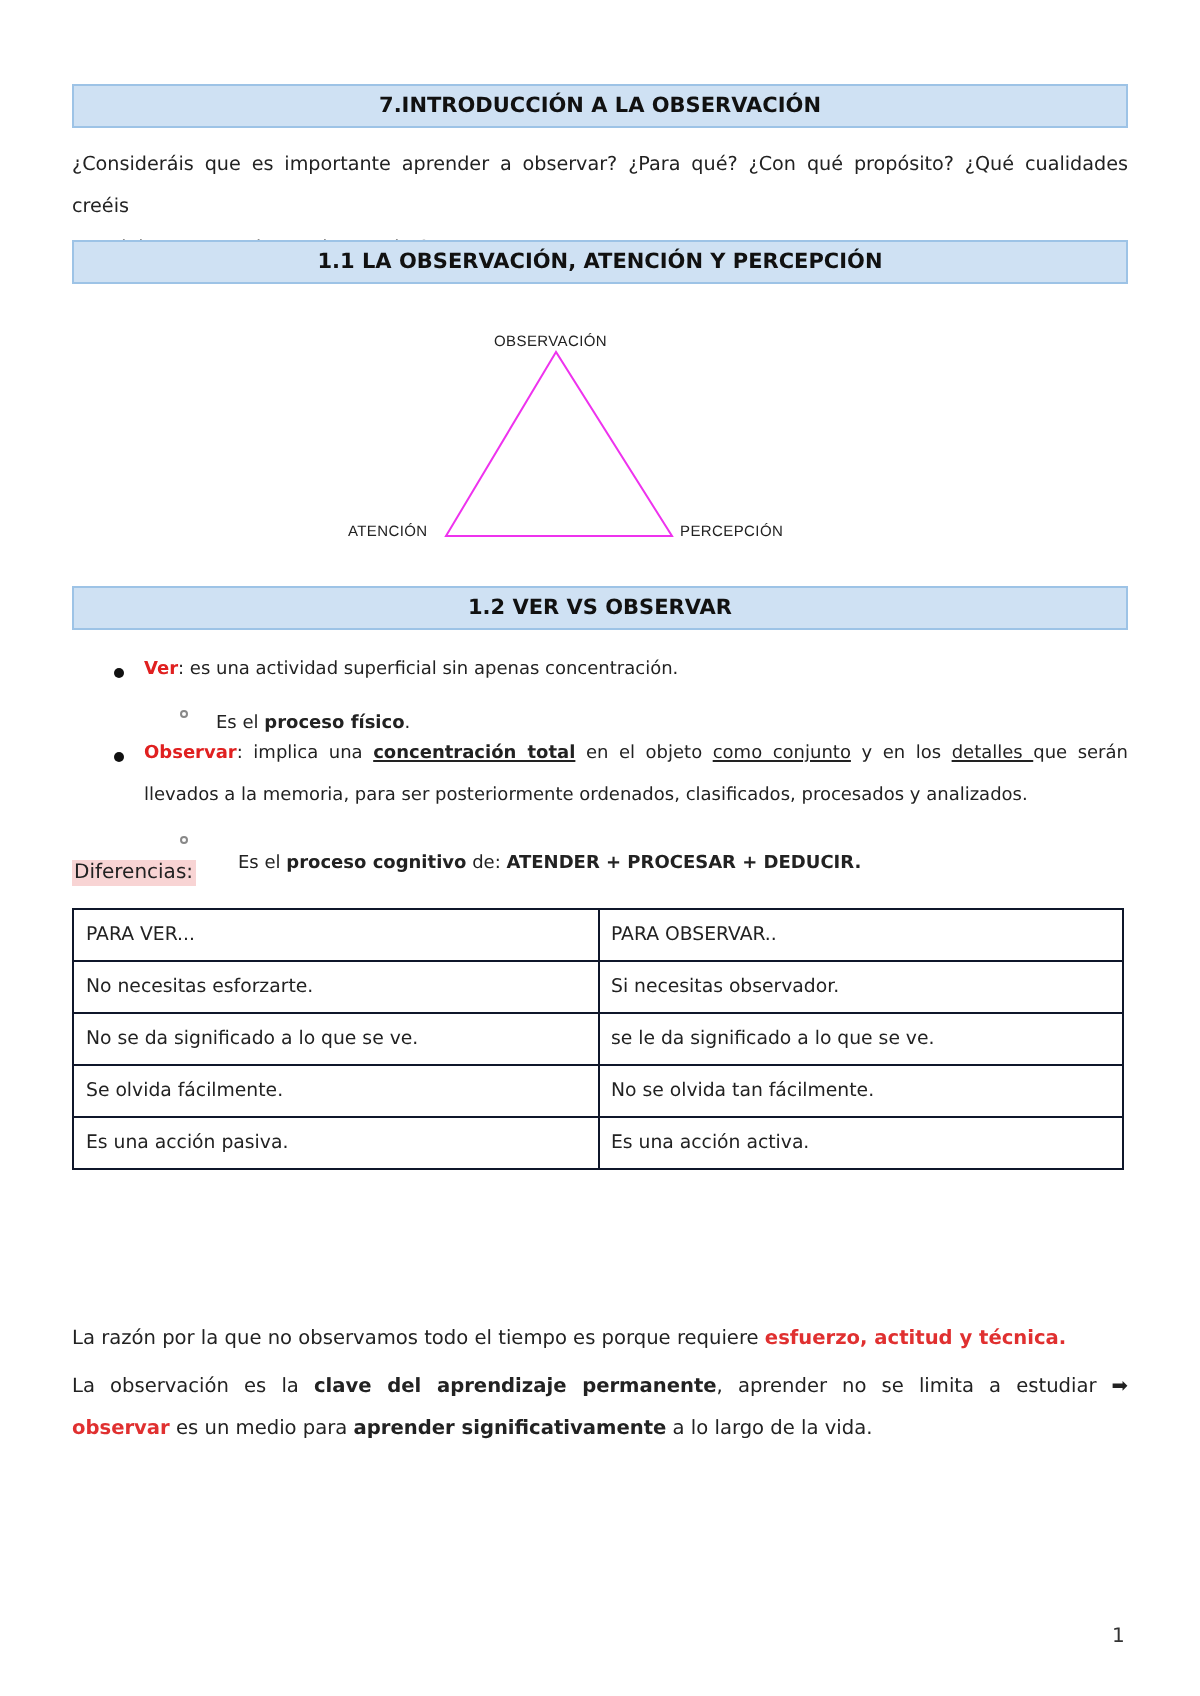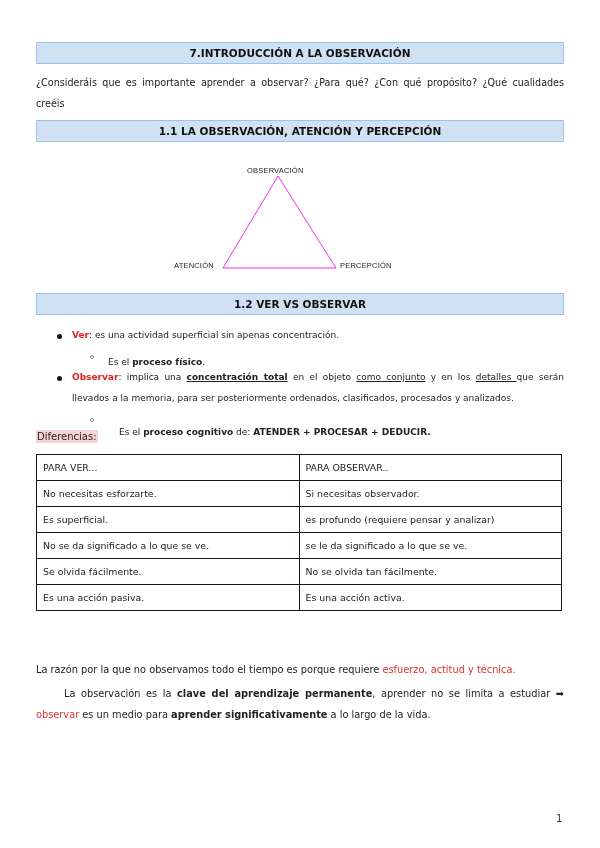--- a/index.html
+++ b/index.html
@@ -7,21 +7,21 @@
            font-family: "DejaVu Sans", sans-serif; color: #222; }
     .hbox { position: absolute; left: 36px; width: 528px; height: 22px;
             background: #cfe1f3; border: 1px solid #9dc3e6; box-sizing: border-box;
             text-align: center; font-weight: bold; font-size: 10.5px; line-height: 20px; color: #111; }
     .para { position: absolute; left: 36px; width: 528px; font-size: 9.6px; line-height: 21px; text-align: justify; }
     .diagram { position: absolute; left: 160px; top: 160px; width: 260px; height: 120px; }
     .dlabel { position: absolute; font-family: "Liberation Sans", sans-serif; font-size: 7.5px; color: #222; letter-spacing: 0.2px; }
     .bullet-row { position: absolute; font-size: 9px; line-height: 21px; }
     .dot { position: absolute; width: 5px; height: 5px; border-radius: 50%; background: #111; }
     .circ { position: absolute; width: 4px; height: 4px; border-radius: 50%; border: 1px solid #888; box-sizing: border-box; }
-    .red { color: #e03030; }
+    .red { color: #e03030; font-weight: bold; }
     .redb { color: #e02020; font-weight: bold; }
     .u { text-decoration: underline; }
     .b { font-weight: bold; }
     .diff { position: absolute; left: 36px; top: 430px; font-size: 10px; background: #f8d4d4; padding: 1px 1px; color: #222; }
     table.cmp { position: absolute; left: 36px; top: 454px; width: 526px; border-collapse: collapse; font-size: 9.4px; }
     table.cmp td { border: 1px solid #0f172a; height: 25px; padding: 0 6px; vertical-align: middle; width: 50%; }
     .pagenum { position: absolute; left: 556px; top: 813px; font-size: 10px; color: #333; }
   </style>
 </head>
 <body>
@@ -71,44 +71,40 @@
   <tbody>
       <tr>
     <td>PARA VER...</td>
     <td>PARA OBSERVAR..</td>
   </tr>
   <tr>
     <td>No necesitas esforzarte.</td>
     <td>Si necesitas observador.</td>
   </tr>
   <tr>
-    <td>Es superficial.</td>
-    <td>es profundo (requiere pensar y analizar)</td>
-  </tr>
-  <tr>
     <td>No se da significado a lo que se ve.</td>
     <td>se le da significado a lo que se ve.</td>
   </tr>
   <tr>
     <td>Se olvida fácilmente.</td>
     <td>No se olvida tan fácilmente.</td>
   </tr>
   <tr>
     <td>Es una acción pasiva.</td>
     <td>Es una acción activa.</td>
   </tr>
 </tbody>
   </table>
 
 <div class="para" style="top:659px;font-size:9.8px;">
   <span>La razón por la que no observamos todo el tiempo es porque requiere </span><span class="red">esfuerzo, actitud y técnica.</span>
 </div>
 
 <div class="para" style="top:683px;font-size:9.8px;">
-  <div style="text-align:justify;text-align-last:justify;margin-left:28px;">
+  <div style="text-align:justify;text-align-last:justify;">
     <span>La observación es la </span><span class="b">clave del aprendizaje permanente</span><span>, aprender no se limita a estudiar ➡</span>
   </div>
   <div>
     <span class="red">observar</span><span> es un medio para </span><span class="b">aprender significativamente</span><span> a lo largo de la vida.</span>
   </div>
 </div>
 
 <div class="pagenum">1</div>
 
 </body></html>

